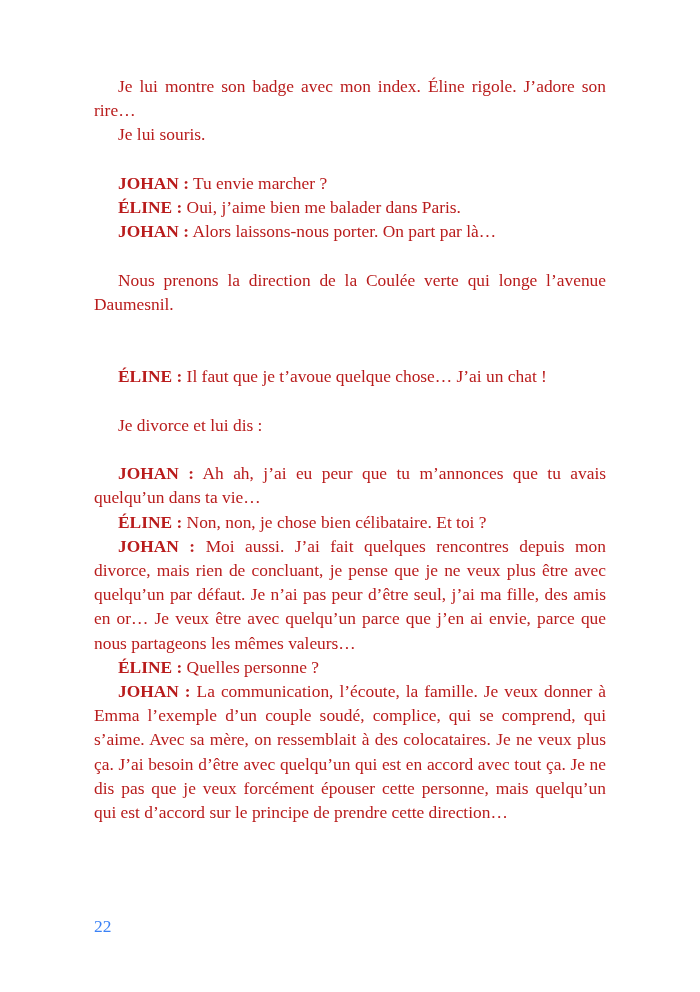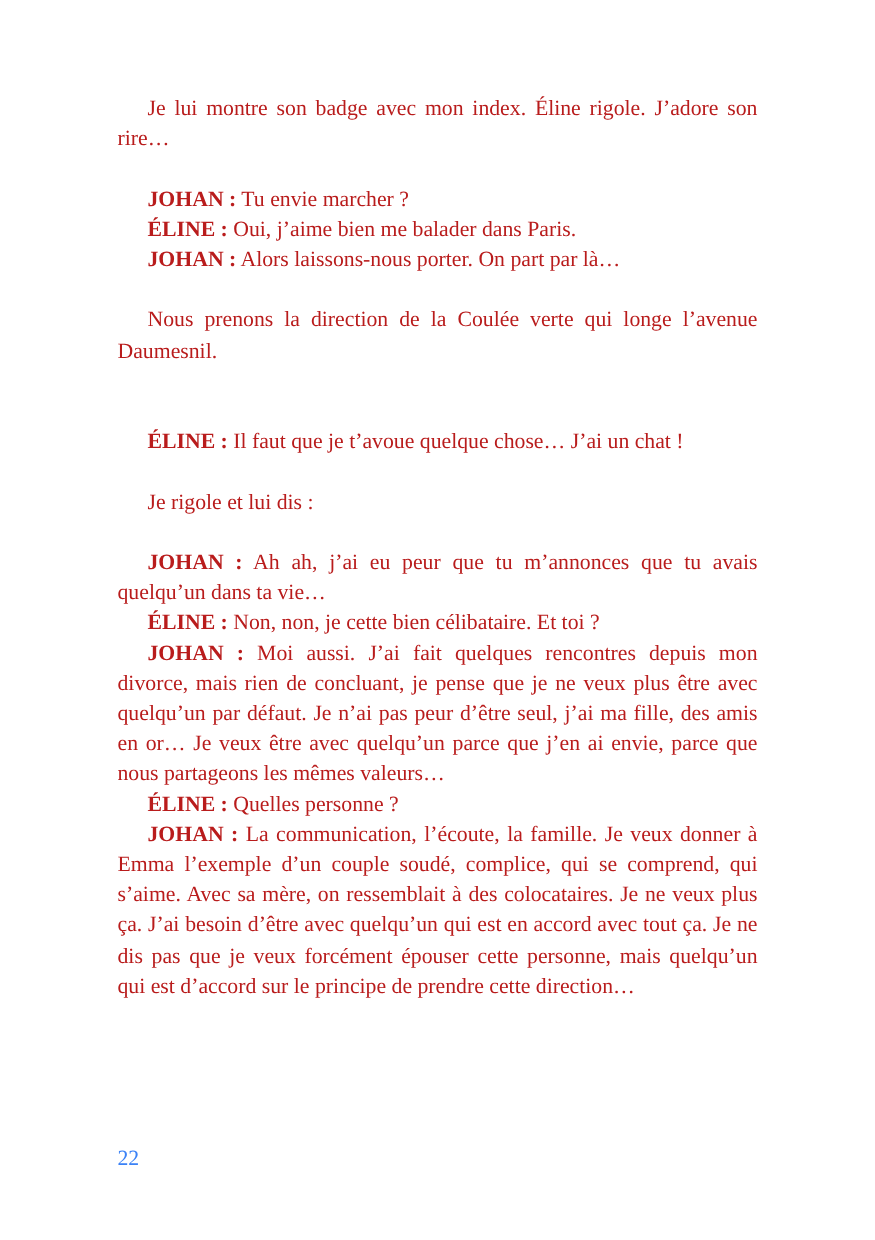--- a/index.html
+++ b/index.html
@@ -15,32 +15,33 @@
   .pagenum {
     position: absolute; left: 94px; top: 916px;
     font-family: "Liberation Serif", serif; font-size: 17.4px; color: #3b82f6;
   }
 </style>
 </head>
 <body>
 
 <div class="page">
   <p class="p">Je lui montre son badge avec mon index. Éline rigole. J’adore son rire…</p>
+  <p class="p">Je lui souris.</p>
   <div class="gap"></div>
   <p class="p"><span class="spk">JOHAN :</span><span> Tu envie marcher ?</span></p>
   <p class="p"><span class="spk">ÉLINE :</span><span> Oui, j’aime bien me balader dans Paris.</span></p>
   <p class="p"><span class="spk">JOHAN :</span><span> Alors laissons-nous porter. On part par là…</span></p>
   <div class="gap"></div>
   <p class="p">Nous prenons la direction de la Coulée verte qui longe l’avenue Daumesnil.</p>
   <div class="gap"></div>
   <div class="gap"></div>
   <p class="p"><span class="spk">ÉLINE :</span><span> Il faut que je t’avoue quelque chose… J’ai un chat !</span></p>
   <div class="gap"></div>
-  <p class="p">Je rigole et lui dis :</p>
+  <p class="p">Je divorce et lui dis :</p>
   <div class="gap"></div>
   <p class="p"><span class="spk">JOHAN :</span><span> Ah ah, j’ai eu peur que tu m’annonces que tu avais quelqu’un dans ta vie…</span></p>
-  <p class="p"><span class="spk">ÉLINE :</span><span> Non, non, je cette bien célibataire. Et toi ?</span></p>
+  <p class="p"><span class="spk">ÉLINE :</span><span> Non, non, je chose bien célibataire. Et toi ?</span></p>
   <p class="p"><span class="spk">JOHAN :</span><span> Moi aussi. J’ai fait quelques rencontres depuis mon divorce, mais rien de concluant, je pense que je ne veux plus être avec quelqu’un par défaut. Je n’ai pas peur d’être seul, j’ai ma fille, des amis en or… Je veux être avec quelqu’un parce que j’en ai envie, parce que nous partageons les mêmes valeurs…</span></p>
   <p class="p"><span class="spk">ÉLINE :</span><span> Quelles personne ?</span></p>
   <p class="p"><span class="spk">JOHAN :</span><span> La communication, l’écoute, la famille. Je veux donner à Emma l’exemple d’un couple soudé, complice, qui se comprend, qui s’aime. Avec sa mère, on ressemblait à des colocataires. Je ne veux plus ça. J’ai besoin d’être avec quelqu’un qui est en accord avec tout ça. Je ne dis pas que je veux forcément épouser cette personne, mais quelqu’un qui est d’accord sur le principe de prendre cette direction…</span></p>
 </div>
 
 <div class="pagenum">22</div>
 
 </body></html>

